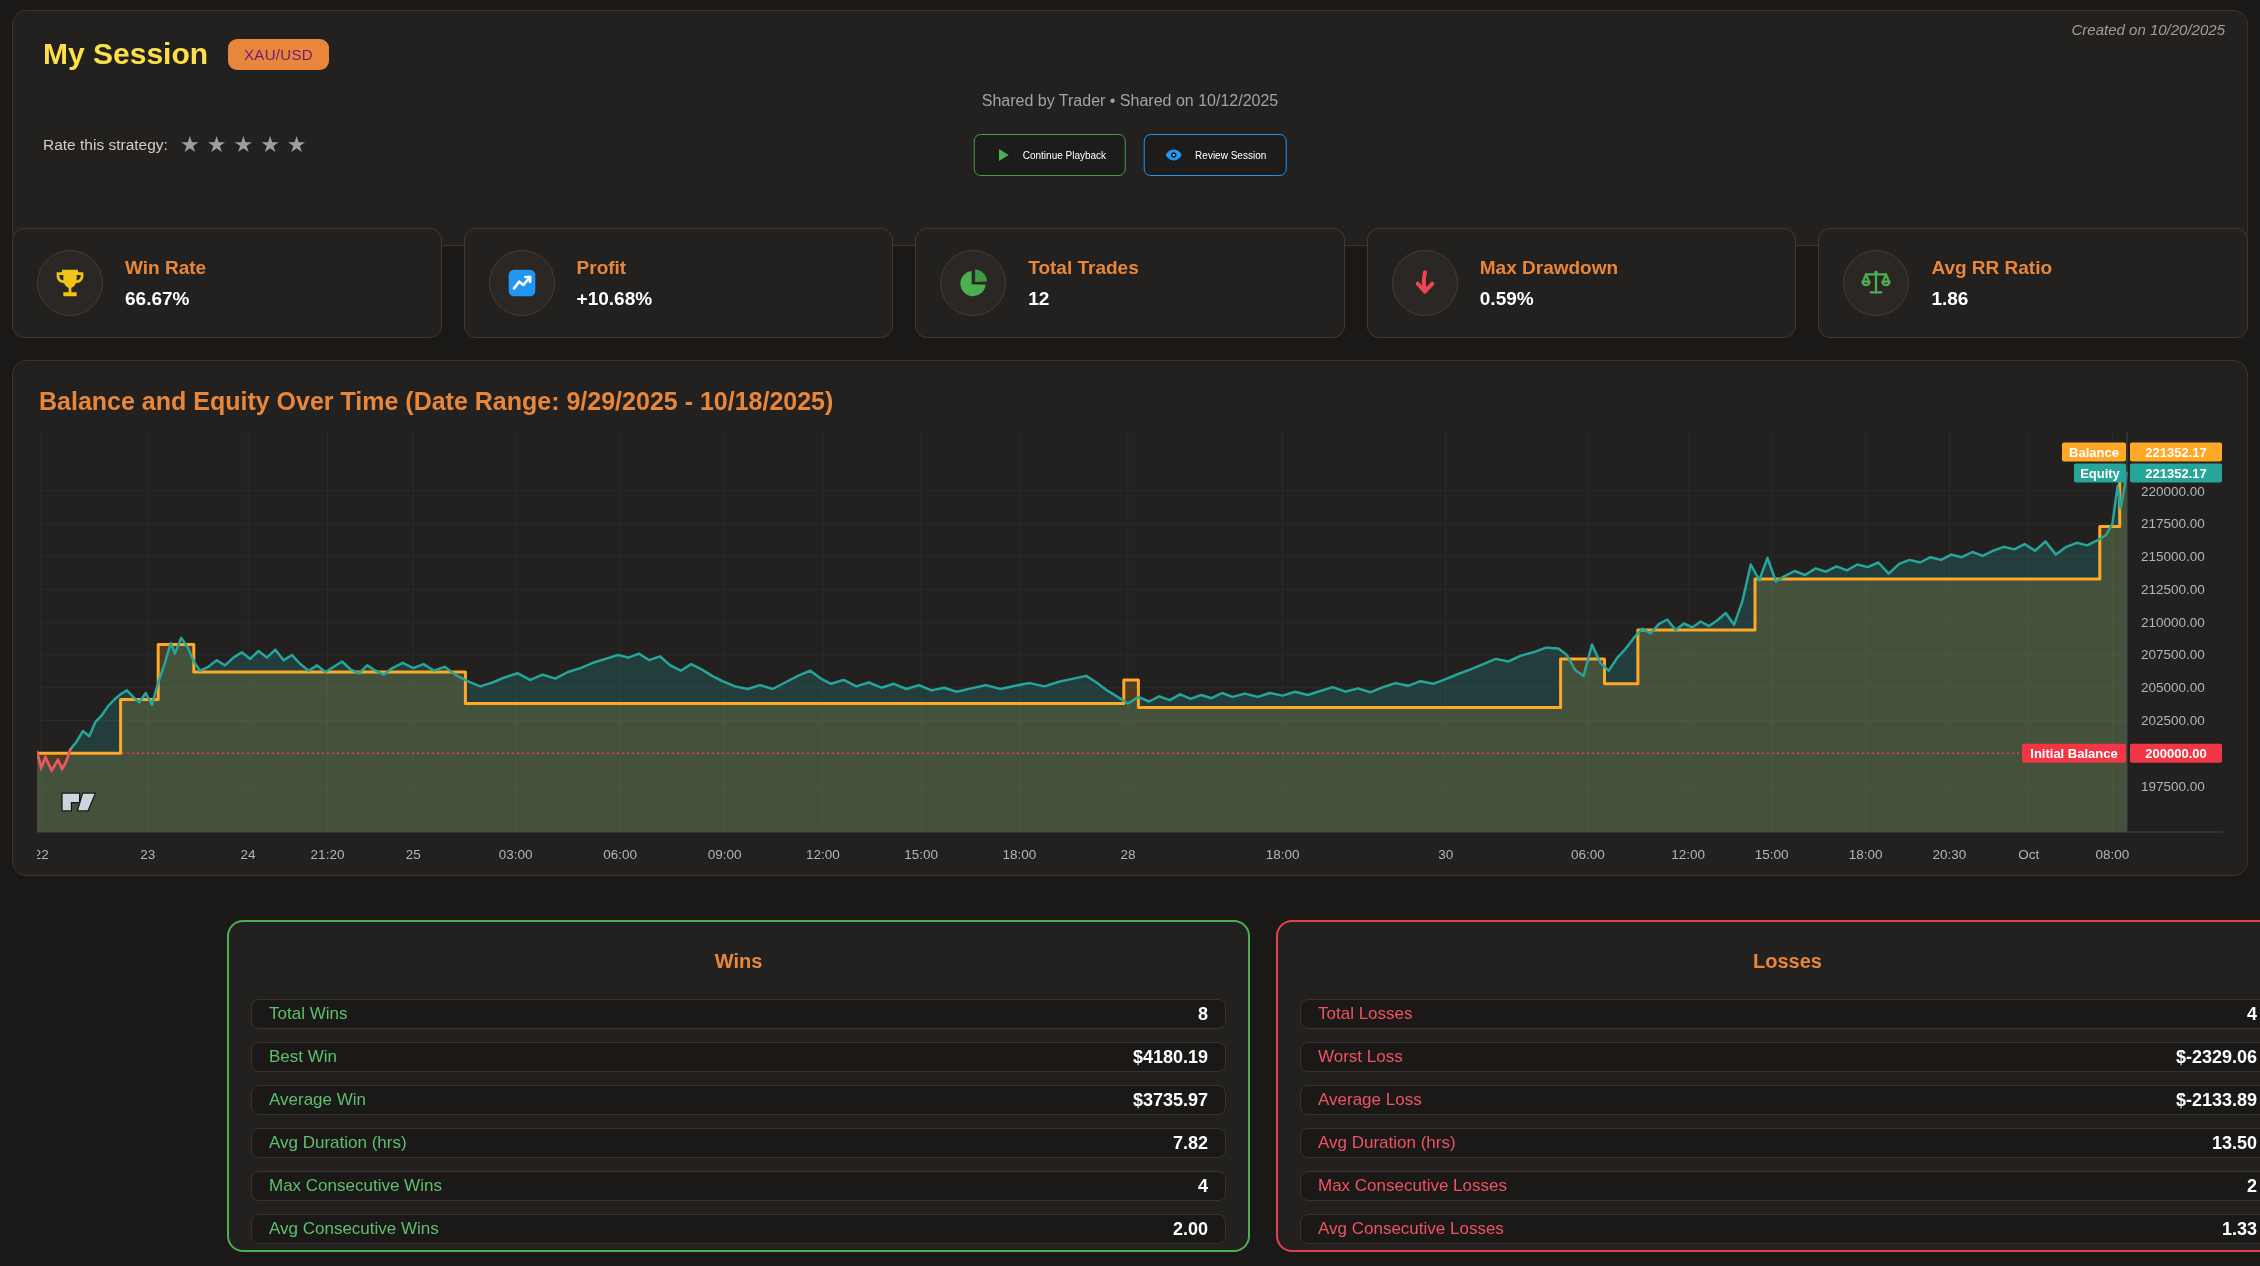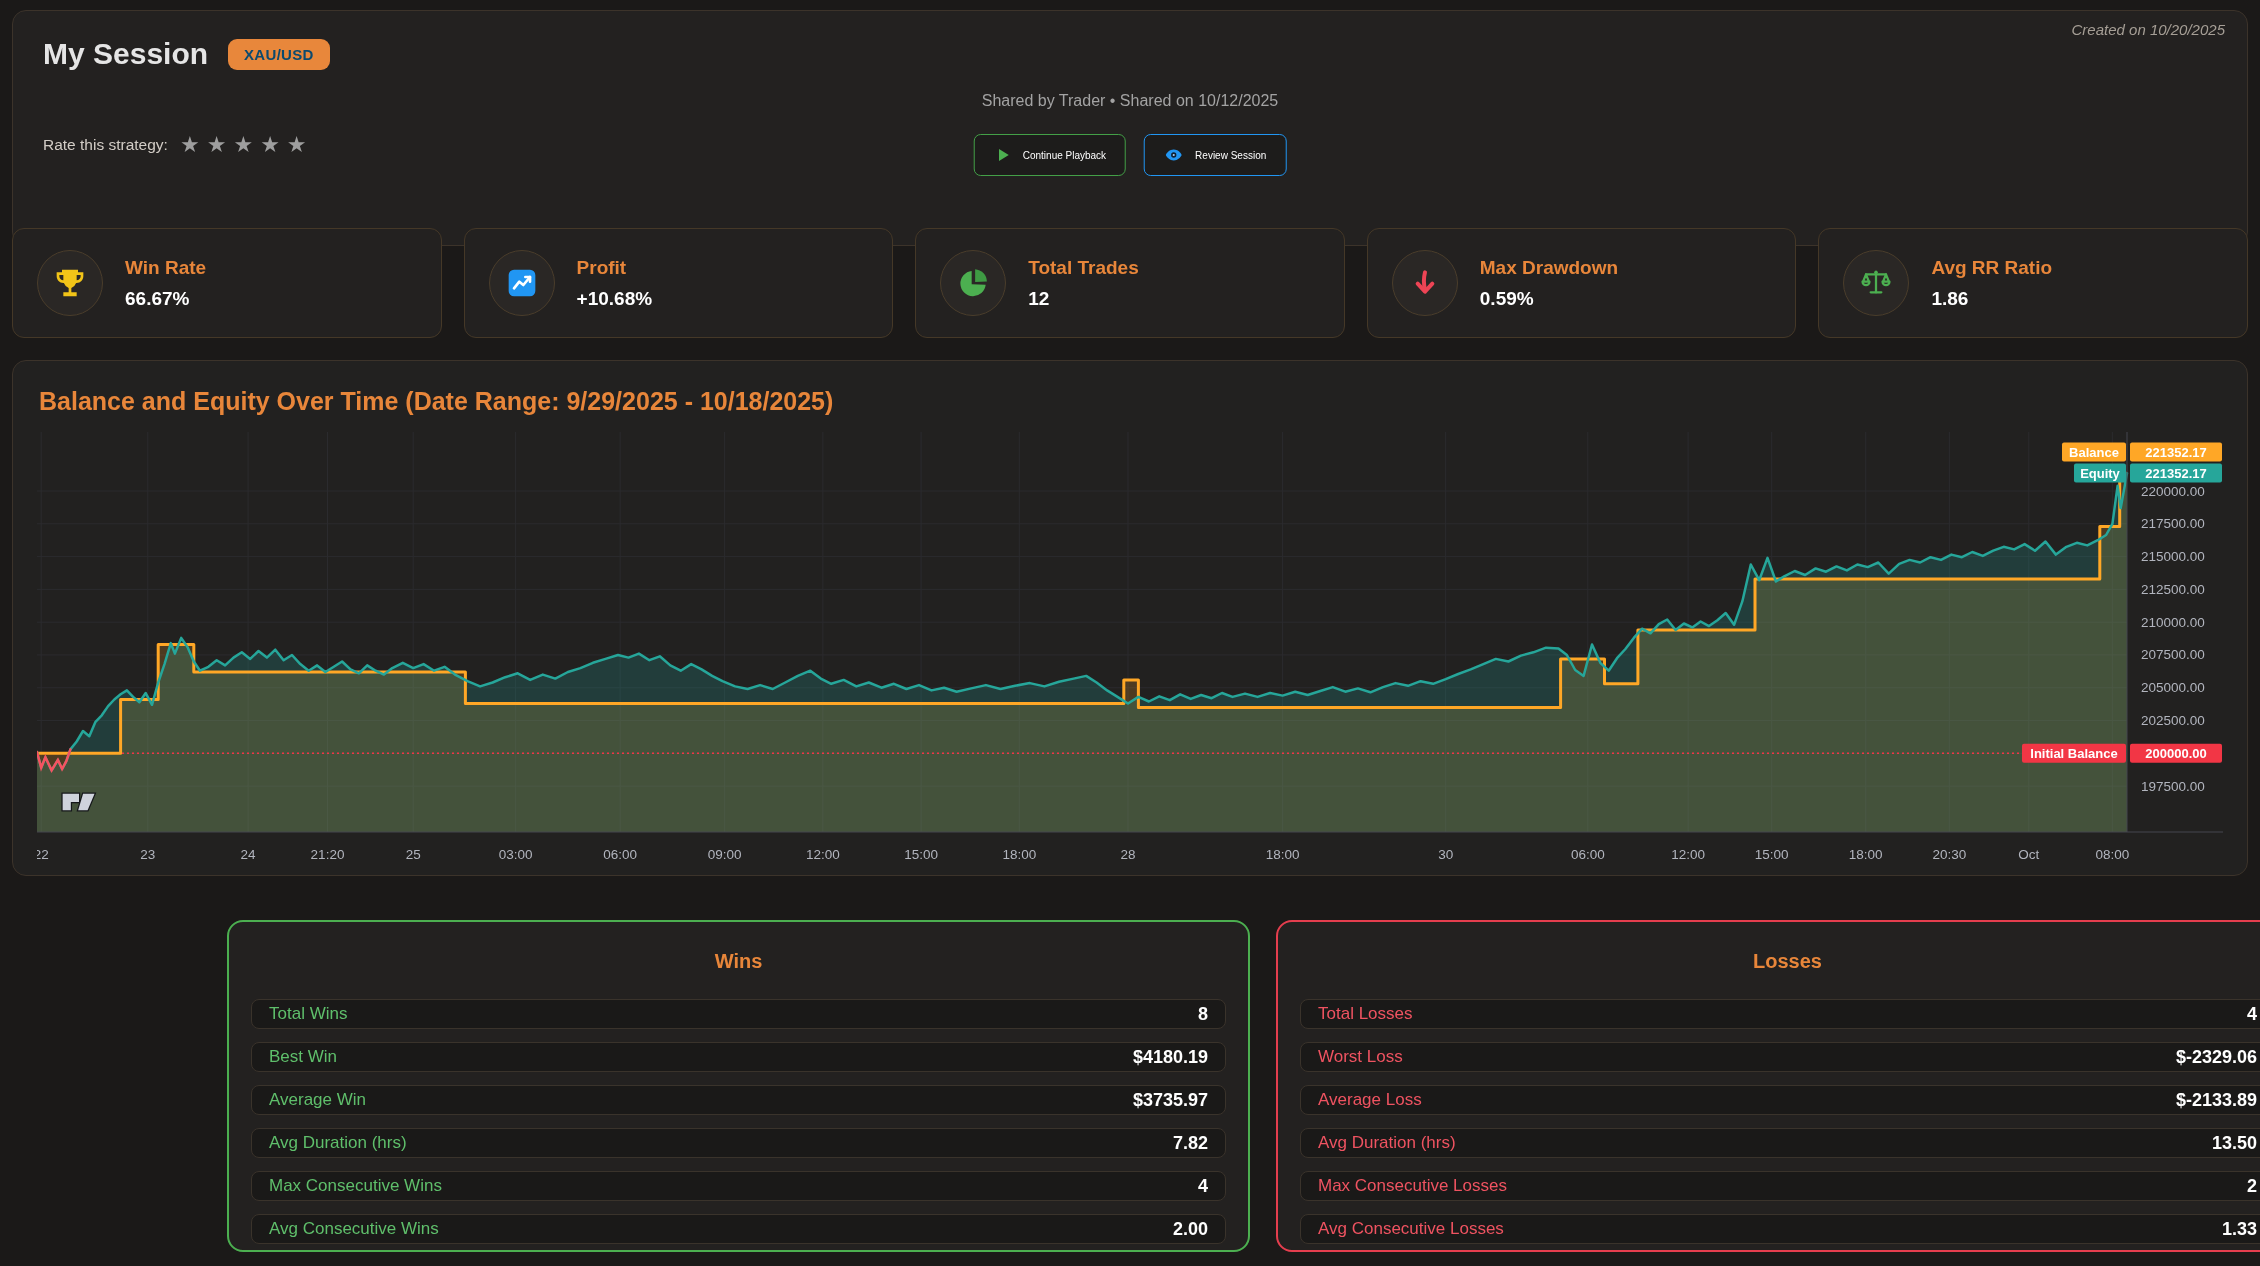--- a/index.html
+++ b/index.html
@@ -7,22 +7,22 @@
   body {
     width:2260px; height:1266px; position:relative; overflow:hidden;
     font-family:"Liberation Sans", sans-serif; color:#e8e4df;
   }
   .card { background:#232120; border:1px solid #3c332a; border-radius:14px; }
 
   
   .header-card { position:absolute; left:12px; top:10px; right:12px; height:236px; padding:26px 30px; }
   .created-on { position:absolute; top:10px; right:22px; font-style:italic; font-size:15px; color:#a59e95; }
   .title-row { display:flex; align-items:center; gap:20px; }
-  .session-title { font-size:30px; font-weight:700; color:#e5e5e5; }
-  .symbol-badge { background:#e8873b; color:#0c4a6e; font-size:15px; font-weight:700;
+  .session-title { font-size:30px; font-weight:700; color:#fde047; }
+  .symbol-badge { background:#e8873b; color:#701a75; font-size:15px; font-weight:400;
     padding:7px 16px; border-radius:9px; letter-spacing:.3px; }
   .shared-line { margin-top:21px; font-size:16px; color:#a3a3a3;text-align:center; }
   .controls-row { margin-top:24px; position:relative; height:44px; display:flex; align-items:flex-start; }
   .rating { display:flex; align-items:center; gap:12px; }
   .rating-label { font-size:15.5px; color:#d3cdc6; }
   .stars { display:flex; gap:7px; font-size:22px; color:#9e9e9e; line-height:1; cursor:pointer; }
   .center-buttons { position:absolute; left:50%; top:0; transform:translateX(-50%); display:flex; gap:18px; }
   .btn { display:flex; align-items:center; gap:11px; background:#1d1c1b; color:#fff;
     font-size:10px; font-family:inherit; padding:0 19px; height:42px; border-radius:7px; cursor:pointer; }
   .btn-green { border:1.5px solid #43a047; }

